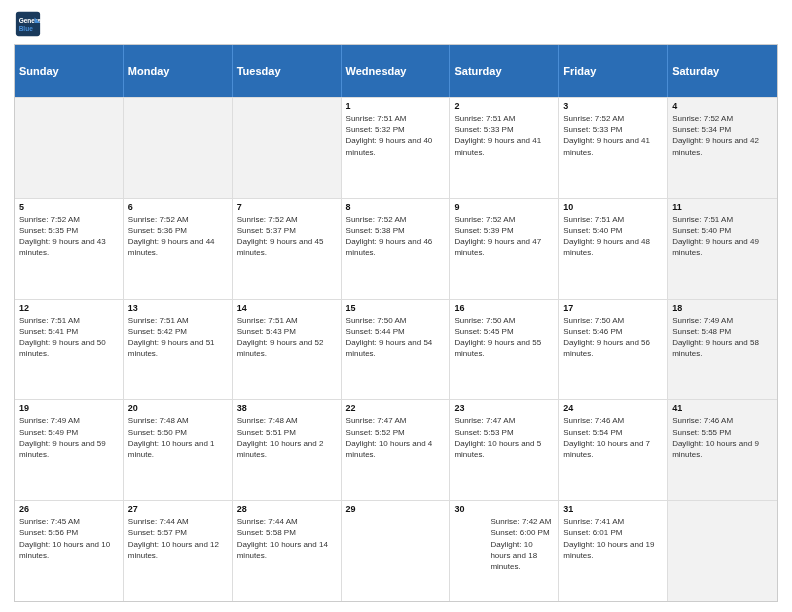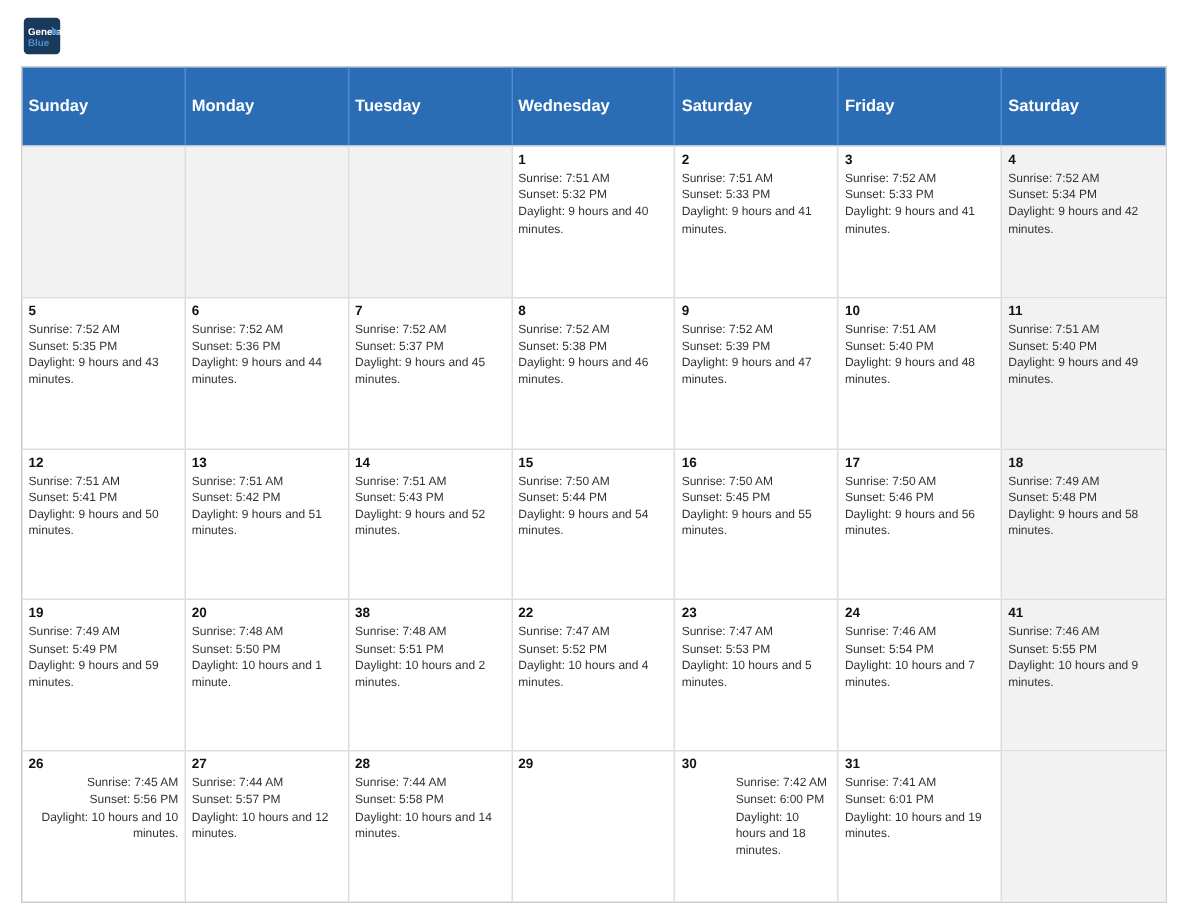--- a/index.html
+++ b/index.html
@@ -300,21 +300,21 @@
           <div class="cal-cell shaded">
             <span class="day-num">41</span>
             <div class="cell-text" style="white-space: pre-line;">Sunrise: 7:46 AM
 Sunset: 5:55 PM
 Daylight: 10 hours and 9 minutes.</div>
           </div>
         </div>
         <div class="cal-week">
           <div class="cal-cell">
             <span class="day-num">26</span>
-            <div class="cell-text" style="white-space: pre-line; text-align: right;">Sunrise: 7:45 AM
+            <div class="cell-text" style="white-space: pre-line;">Sunrise: 7:45 AM
 Sunset: 5:56 PM
 Daylight: 10 hours and 10 minutes.</div>
           </div>
           <div class="cal-cell">
             <span class="day-num">27</span>
             <div class="cell-text" style="white-space: pre-line;">Sunrise: 7:44 AM
 Sunset: 5:57 PM
 Daylight: 10 hours and 12 minutes.</div>
           </div>
           <div class="cal-cell">

